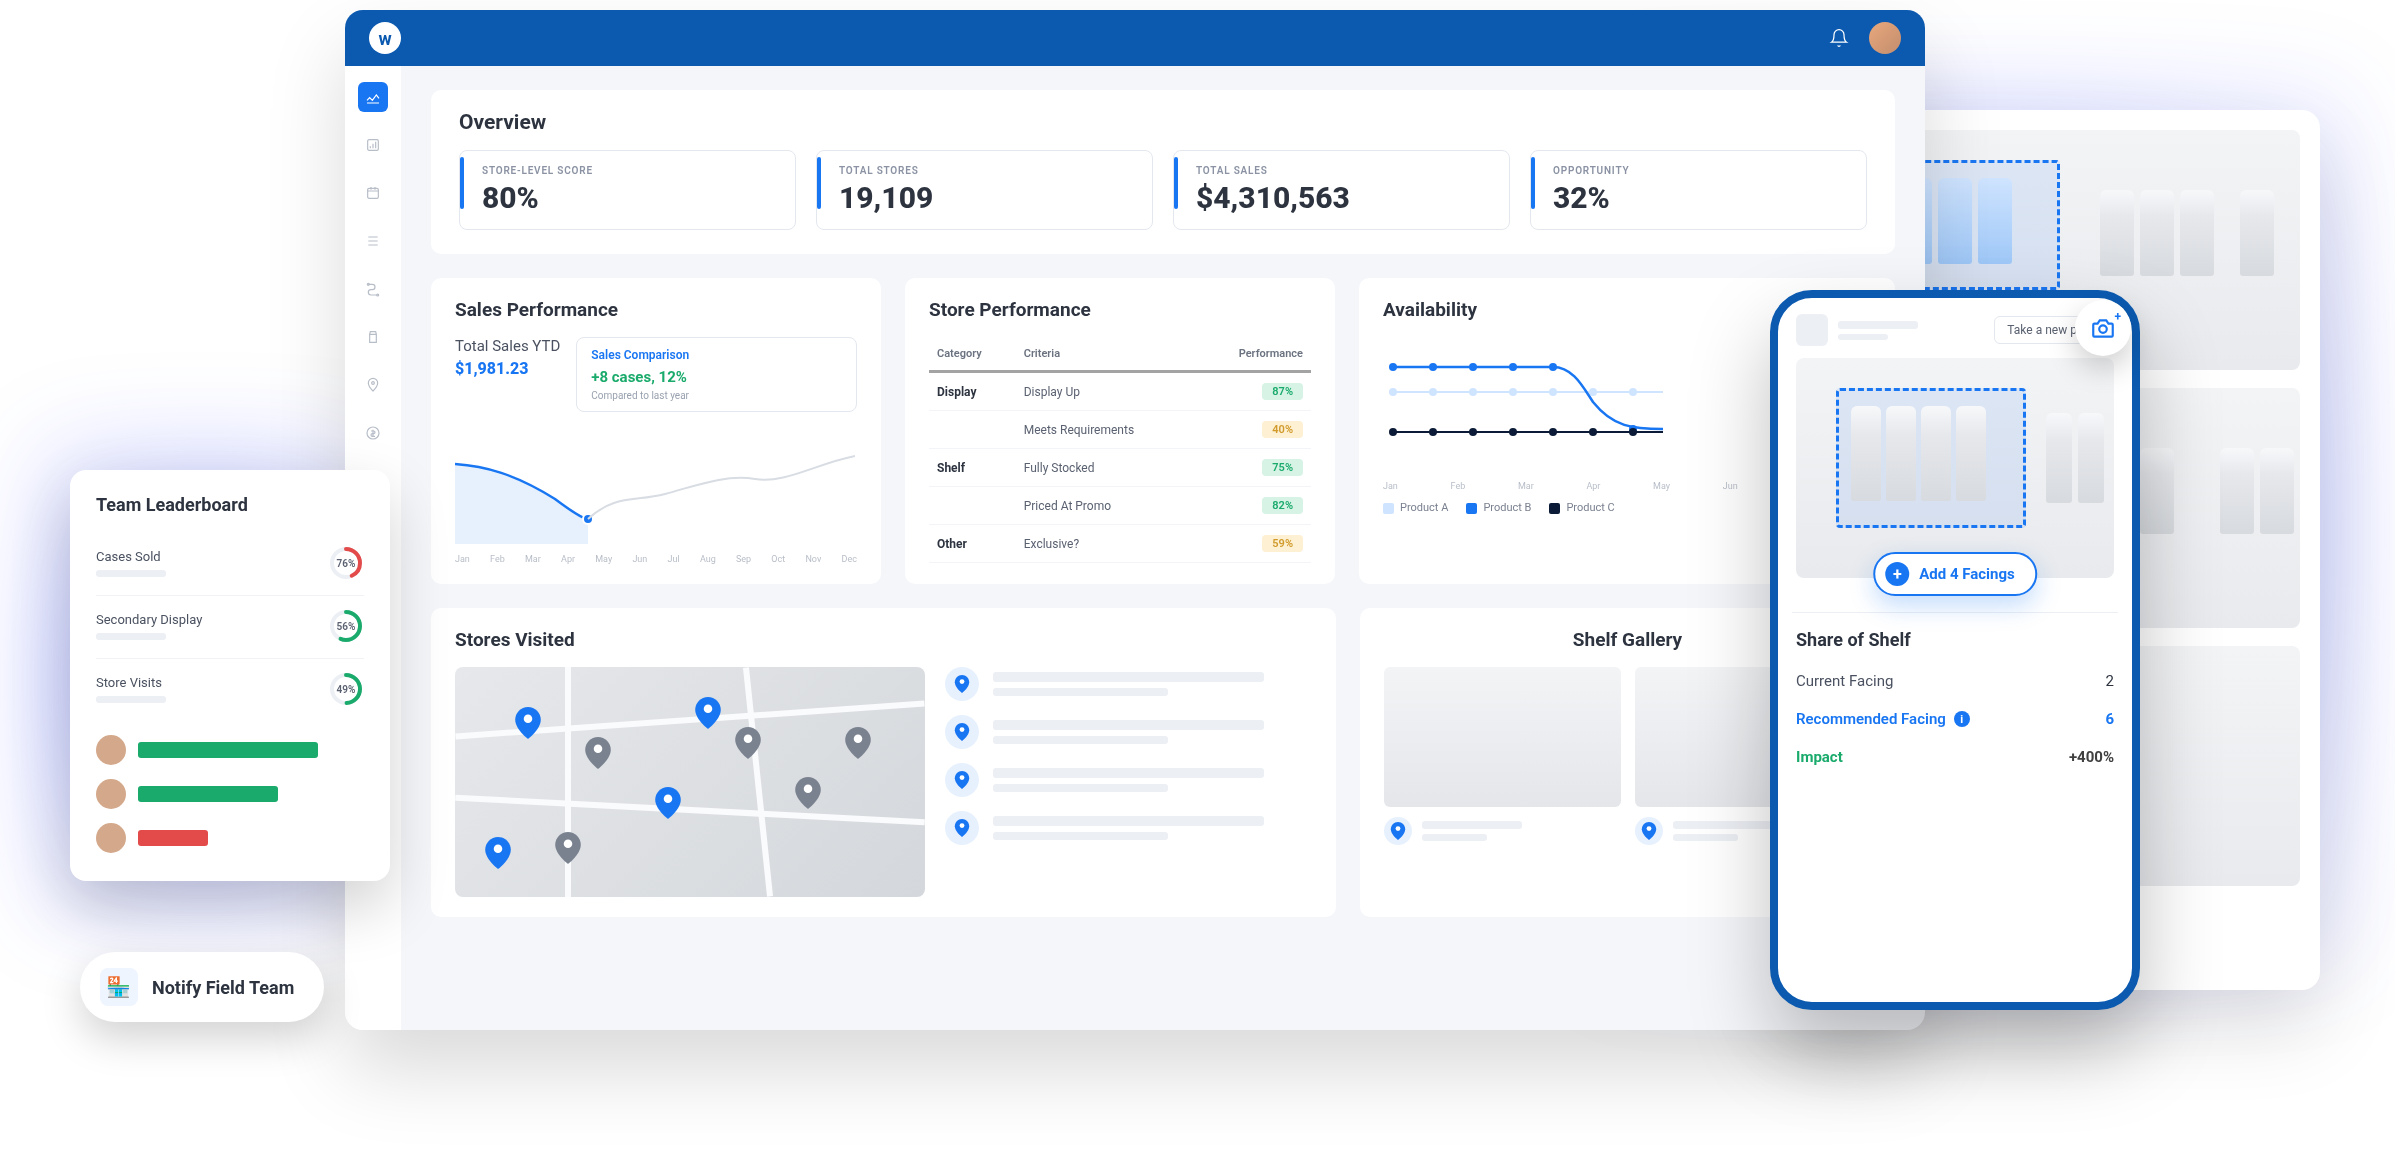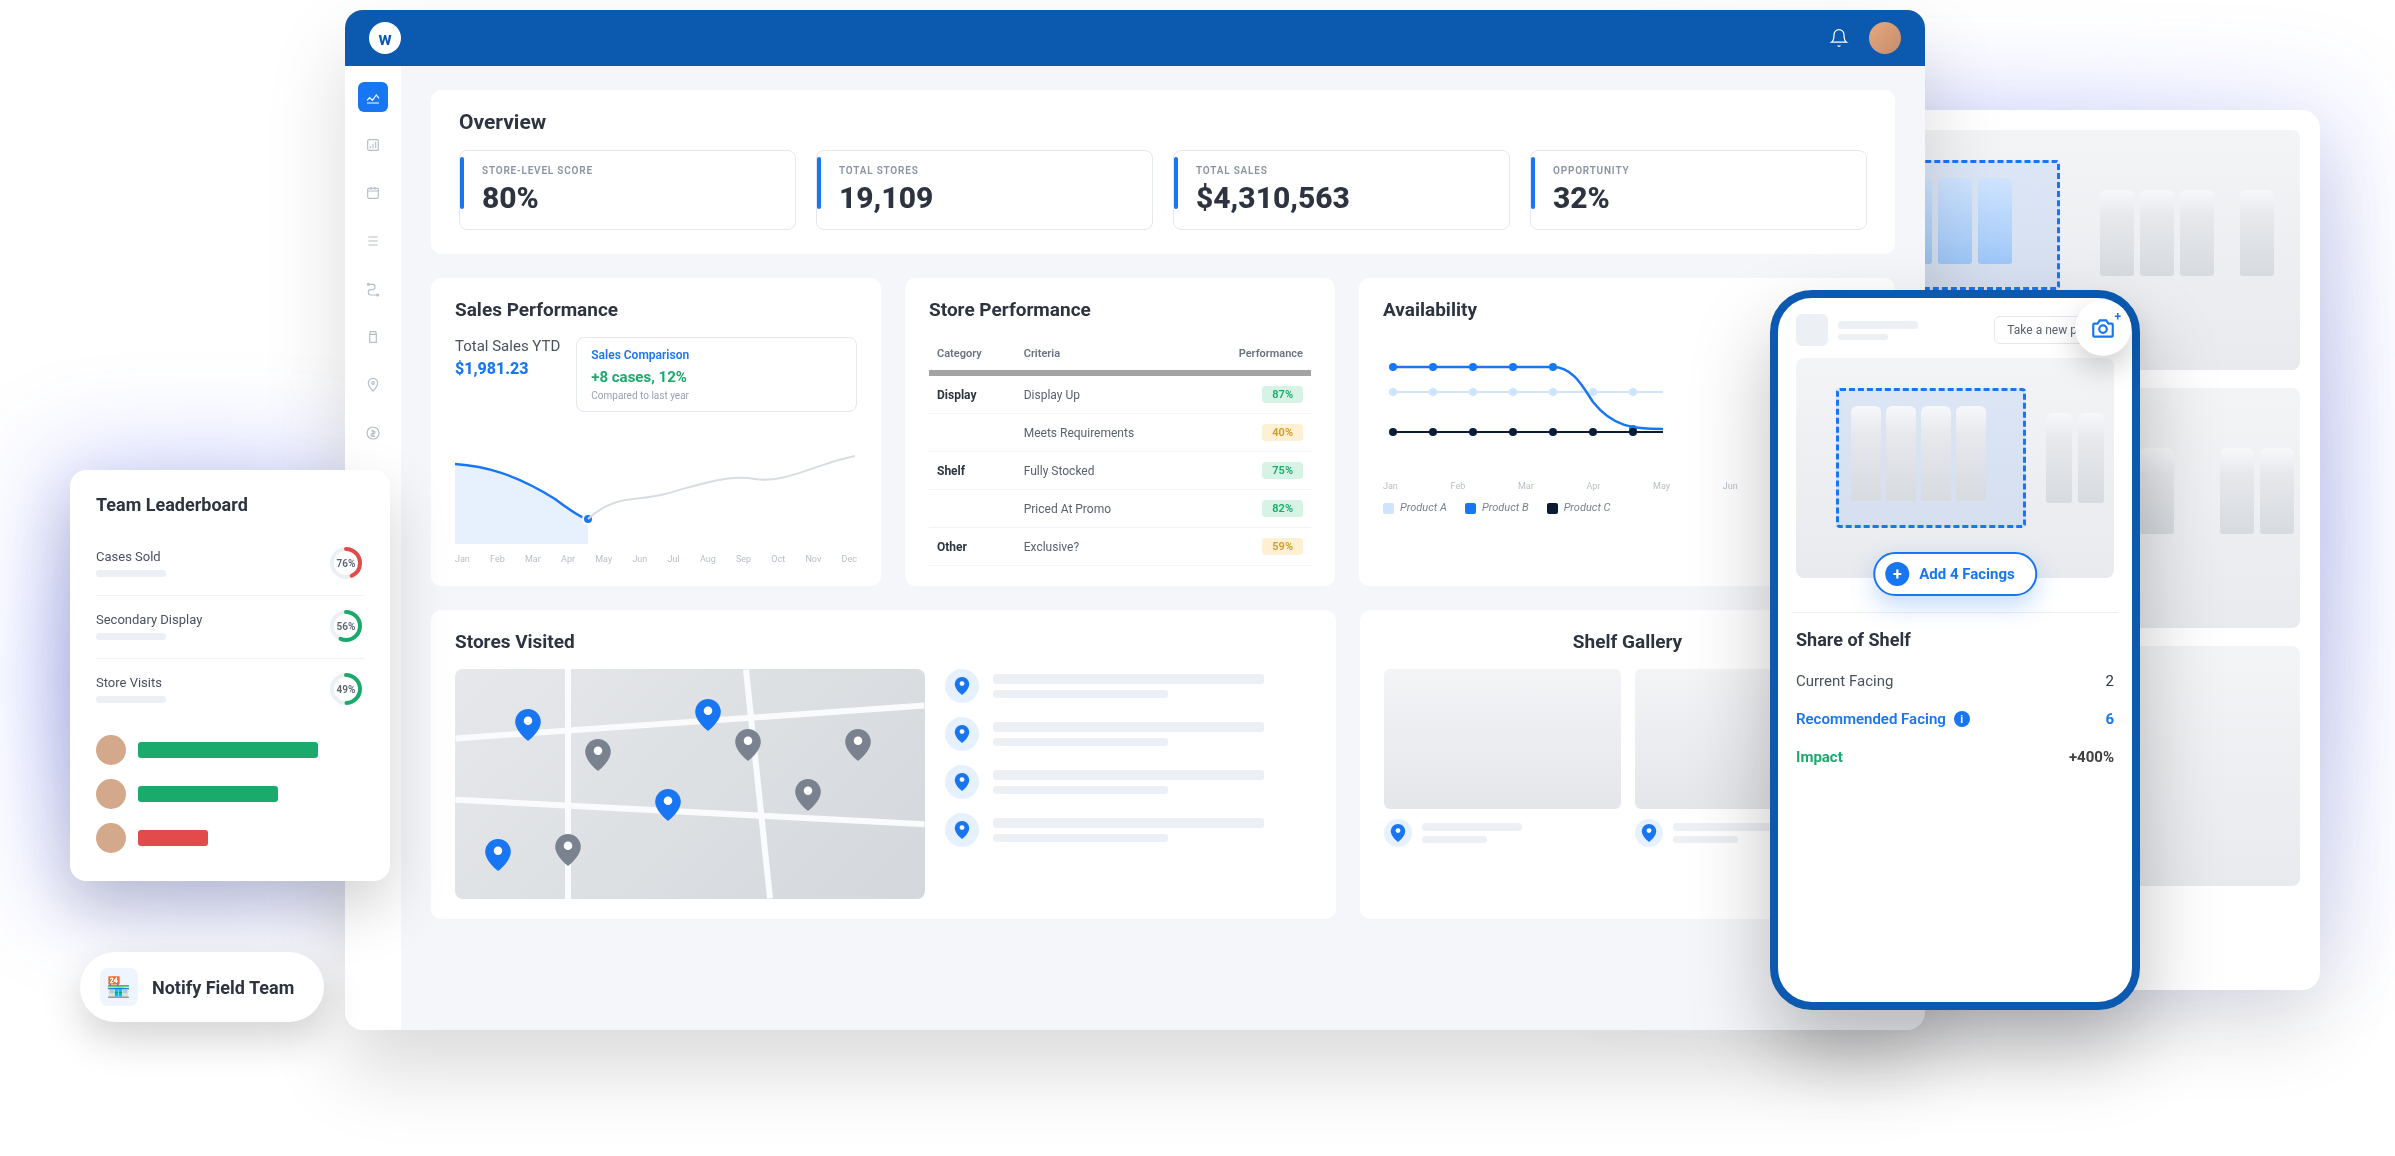--- a/index.html
+++ b/index.html
@@ -42,32 +42,32 @@
 .ytd-val { font-size:16px; font-weight:800; color:#1976f2; }
 .comp-box { border:1px solid #e3e7ee; border-radius:8px; padding:10px 14px; flex:1; }
 .comp-t { font-size:12px; color:#1976f2; font-weight:600; margin-bottom:6px; }
 .comp-v { font-size:15px; font-weight:700; color:#1aab6c; margin-bottom:4px; }
 .comp-s { font-size:10px; color:#9aa2b0; }
 .sales-chart { height:120px; }
 .sales-axis { display:flex; justify-content:space-between; font-size:9px; color:#b8bec8; margin-top:6px; }
 
 .comp { flex:0 0 430px; }
 .tbl { width:100%; border-collapse:collapse; font-size:12px; }
-.tbl th { text-align:left; padding:10px 8px; color:#6b7380; font-weight:600; border-bottom:6px solid #a3a3a3; font-size:11px; }
+.tbl th { text-align:left; padding:10px 8px; color:#6b7380; font-weight:600; border-bottom:3px solid #a3a3a3; font-size:11px; }
 .tbl th:last-child { text-align:right; }
 .tbl td { padding:10px 8px; border-bottom:1px solid #f2f4f8; color:#5a6170; }
 .tbl td:first-child { font-weight:700; color:#2d3440; font-size:12px; }
 .tbl td:last-child { text-align:right; }
 .badge { display:inline-block; padding:2px 10px; border-radius:4px; font-size:11px; font-weight:600; }
 .bg-g { background:#d6f3e5; color:#1aab6c; }
 .bg-y { background:#fdf0d3; color:#d19a2a; }
 
 .avail { flex:1; min-width:280px; }
 .avail-chart { height:140px; }
-.avail-leg { display:flex; gap:18px; font-size:11px; color:#7a8190; margin-top:10px; align-items:center;font-style:italic; }
+.avail-leg { display:flex; gap:18px; font-size:11px; color:#7a8190; margin-top:10px; align-items:center; }
 .sw { width:11px; height:11px; border-radius:2px; margin-right:6px; display:inline-block; vertical-align:middle; }
 
 .stores { flex:0 0 905px; }
 .stores-in { display:flex; gap:20px; }
 .map { flex:0 0 470px; height:230px; background:linear-gradient(135deg,#e6e8eb,#d4d7db); border-radius:8px; position:relative; overflow:hidden; }
 .road { position:absolute; background:#fafbfc; }
 .pin { position:absolute; width:26px; height:32px; }
 .pin svg { width:100%; height:100%; }
 .pin.b svg { fill:#1976f2; }
 .pin.g svg { fill:#7a8290; }

